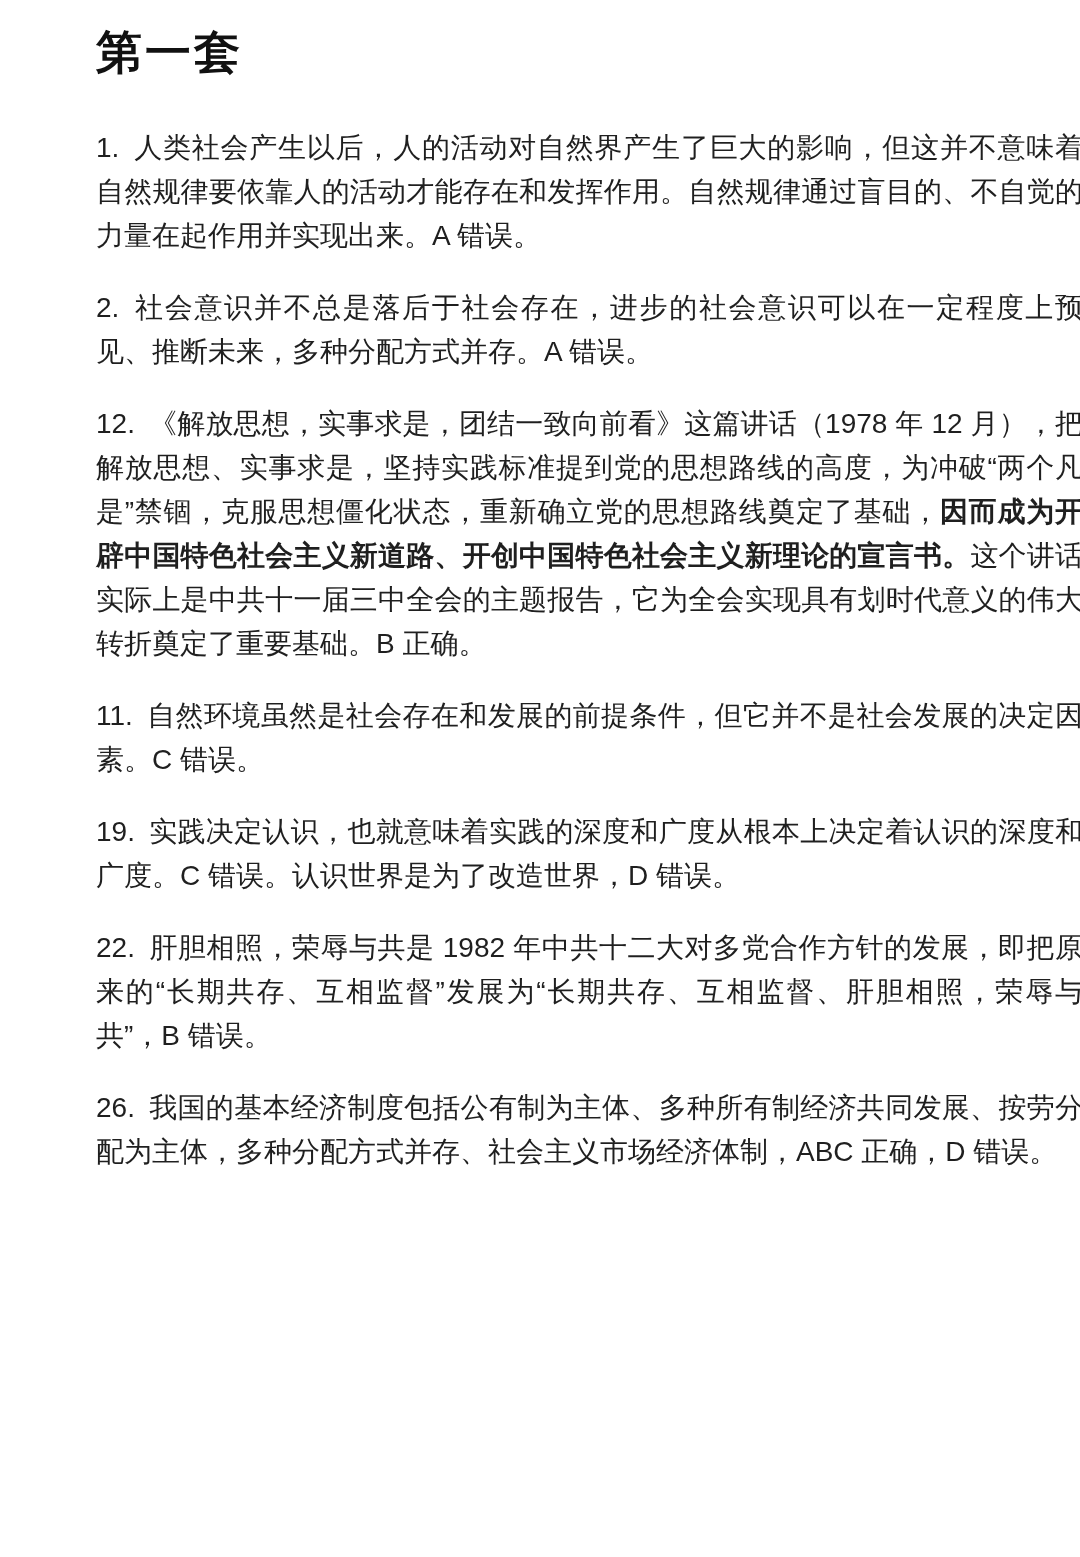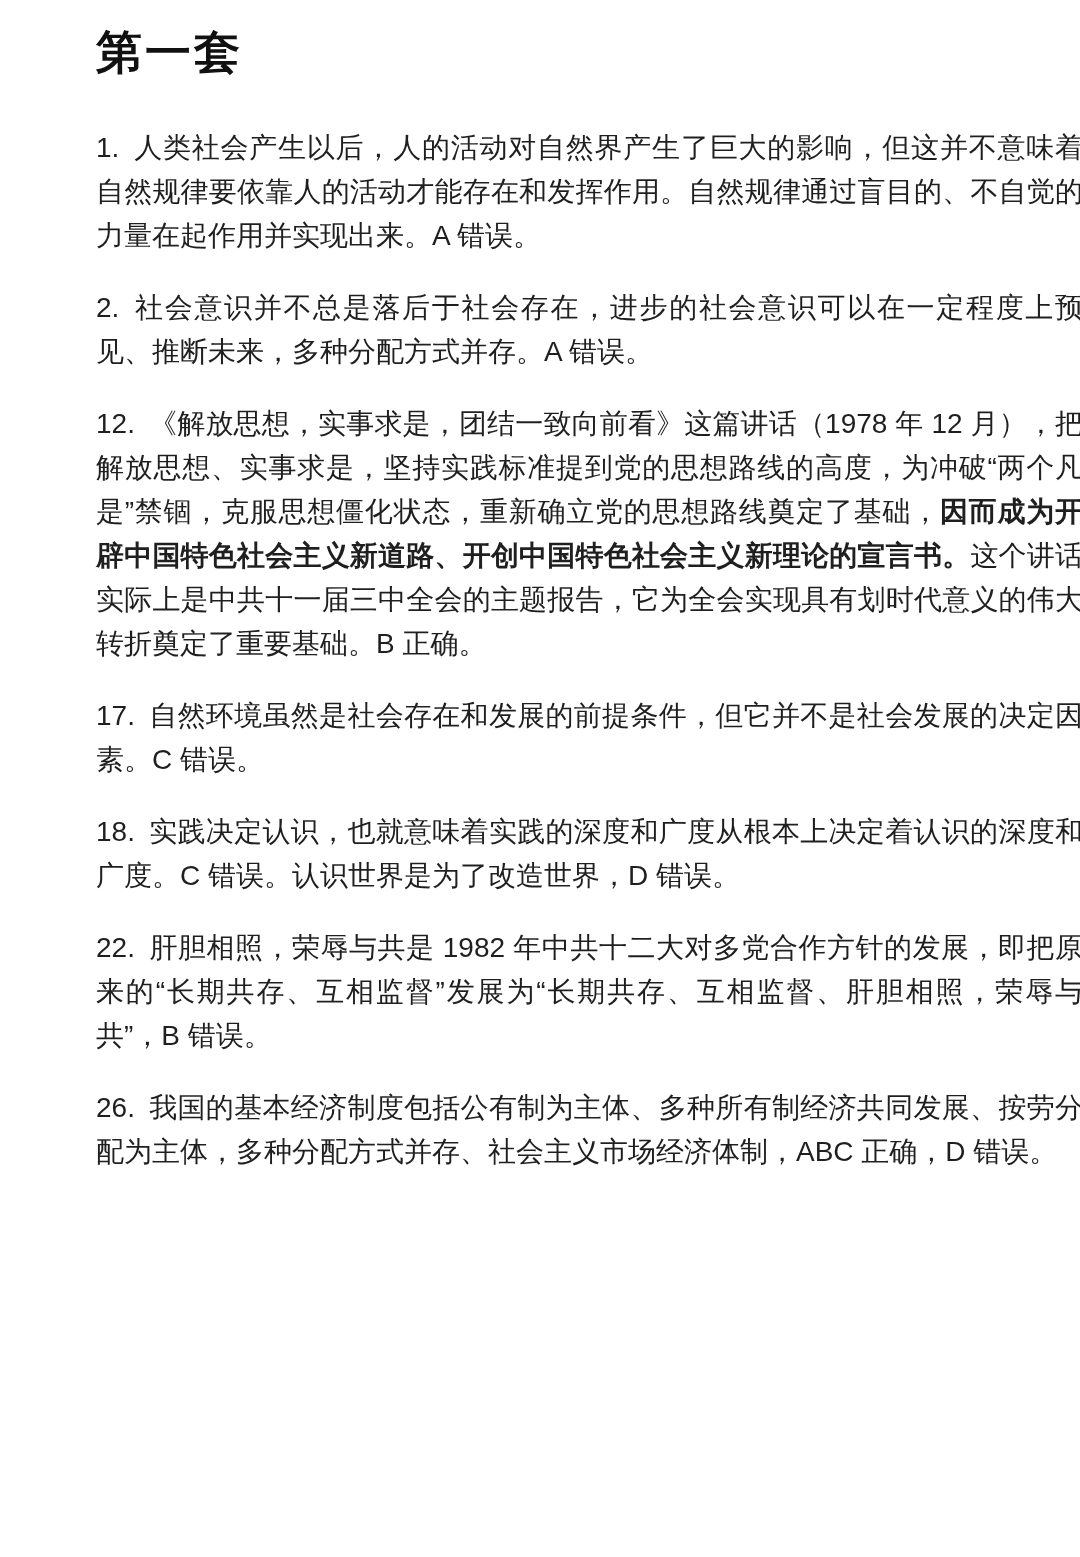--- a/index.html
+++ b/index.html
@@ -43,23 +43,23 @@
 <main class="page">
 
   <h1 class="doc-title">第一套</h1>
 
   <p class="para sans"><span class="num">1.</span><span>人类社会产生以后，人的活动对自然界产生了巨大的影响，但这并不意味着自然规律要依靠人的活动才能存在和发挥作用。自然规律通过盲目的、不自觉的力量在起作用并实现出来。A 错误。</span></p>
 
   <p class="para sans"><span class="num">2.</span><span>社会意识并不总是落后于社会存在，进步的社会意识可以在一定程度上预见、推断未来，多种分配方式并存。A 错误。</span></p>
 
   <p class="para sans"><span class="num">12.</span><span>《解放思想，实事求是，团结一致向前看》这篇讲话（1978 年 12 月），把解放思想、实事求是，坚持实践标准提到党的思想路线的高度，为冲破“两个凡是”禁锢，克服思想僵化状态，重新确立党的思想路线奠定了基础，</span><span class="bold">因而成为开辟中国特色社会主义新道路、开创中国特色社会主义新理论的宣言书。</span><span>这个讲话实际上是中共十一届三中全会的主题报告，它为全会实现具有划时代意义的伟大转折奠定了重要基础。B 正确。</span></p>
 
-  <p class="para sans"><span class="num">17.</span><span>自然环境虽然是社会存在和发展的前提条件，但它并不是社会发展的决定因素。C 错误。</span></p>
+  <p class="para sans"><span class="num">11.</span><span>自然环境虽然是社会存在和发展的前提条件，但它并不是社会发展的决定因素。C 错误。</span></p>
 
-  <p class="para sans"><span class="num">18.</span><span>实践决定认识，也就意味着实践的深度和广度从根本上决定着认识的深度和广度。C 错误。认识世界是为了改造世界，D 错误。</span></p>
+  <p class="para sans"><span class="num">19.</span><span>实践决定认识，也就意味着实践的深度和广度从根本上决定着认识的深度和广度。C 错误。认识世界是为了改造世界，D 错误。</span></p>
 
   <p class="para serif"><span class="num">22.</span><span>肝胆相照，荣辱与共是 1982 年中共十二大对多党合作方针的发展，即把原来的“长期共存、互相监督”发展为“长期共存、互相监督、肝胆相照，荣辱与共”，B 错误。</span></p>
 
 
 
   <p class="para serif"><span class="num">26.</span><span>我国的基本经济制度包括公有制为主体、多种所有制经济共同发展、按劳分配为主体，多种分配方式并存、社会主义市场经济体制，ABC 正确，D 错误。</span></p>
 
 </main>
 
 </body></html>

